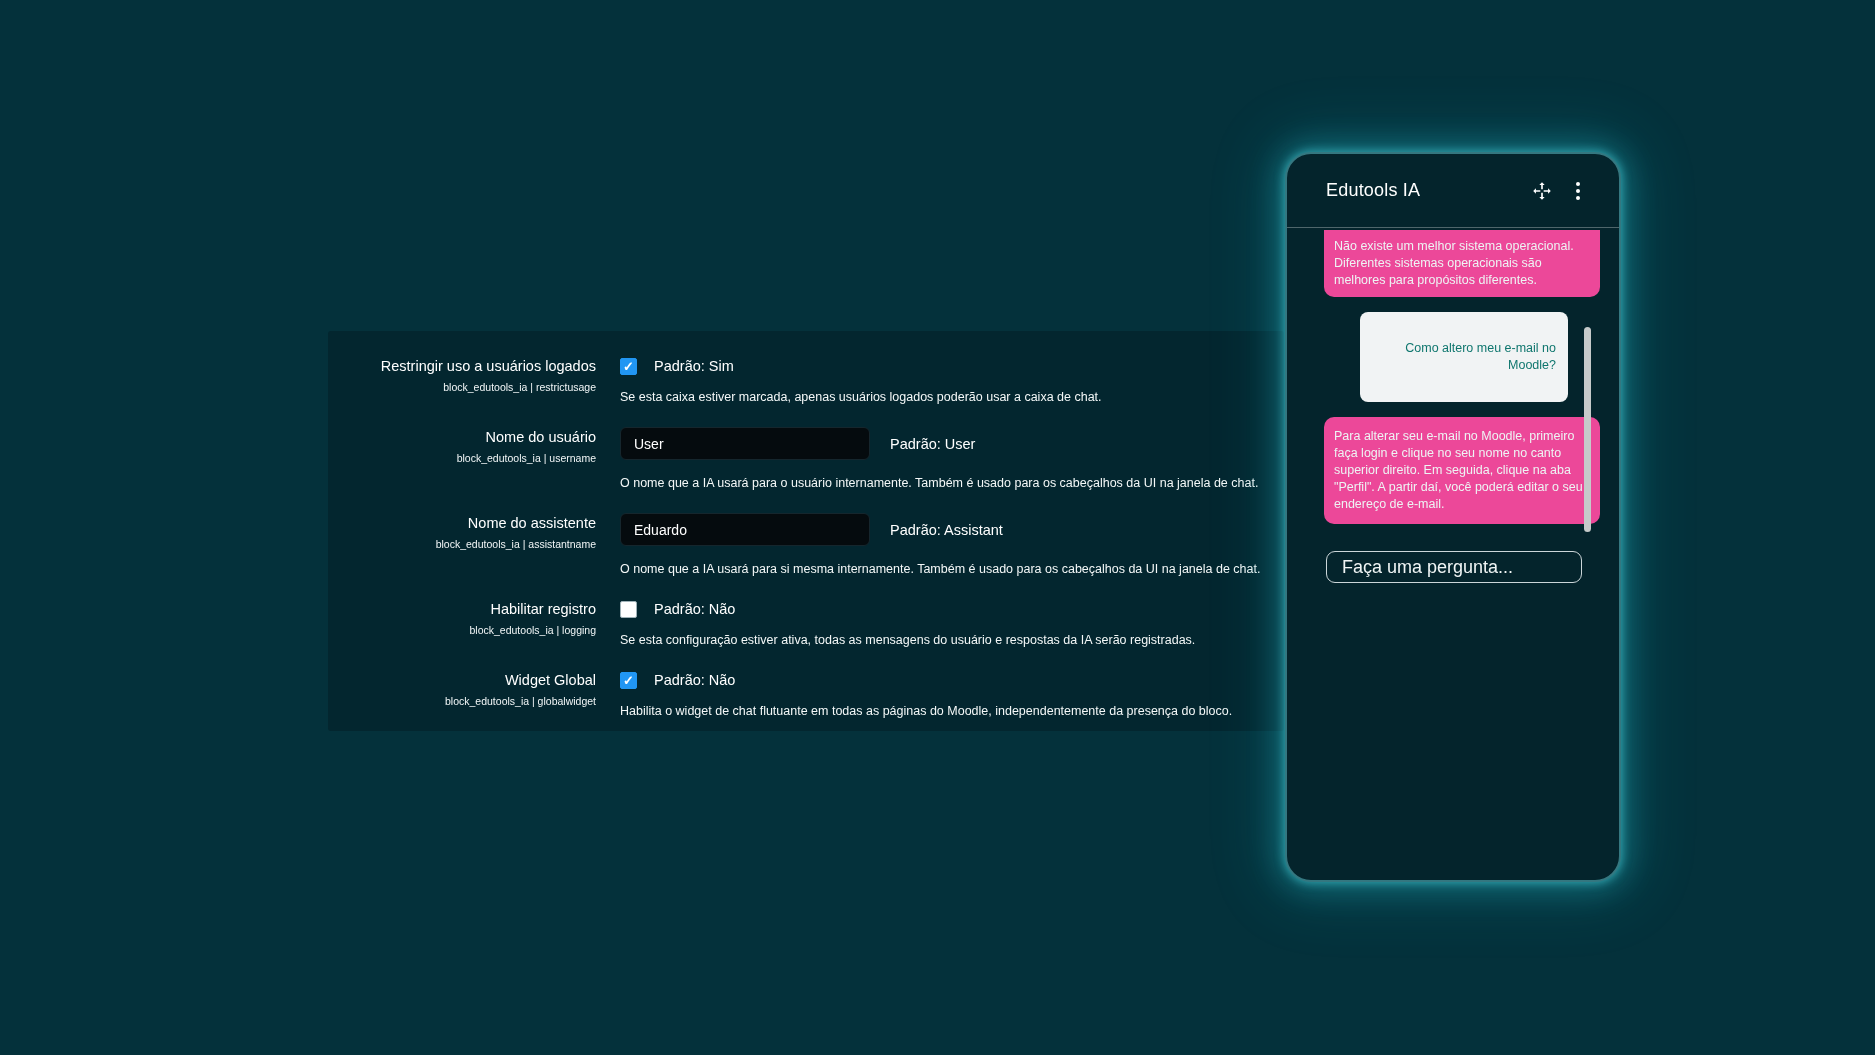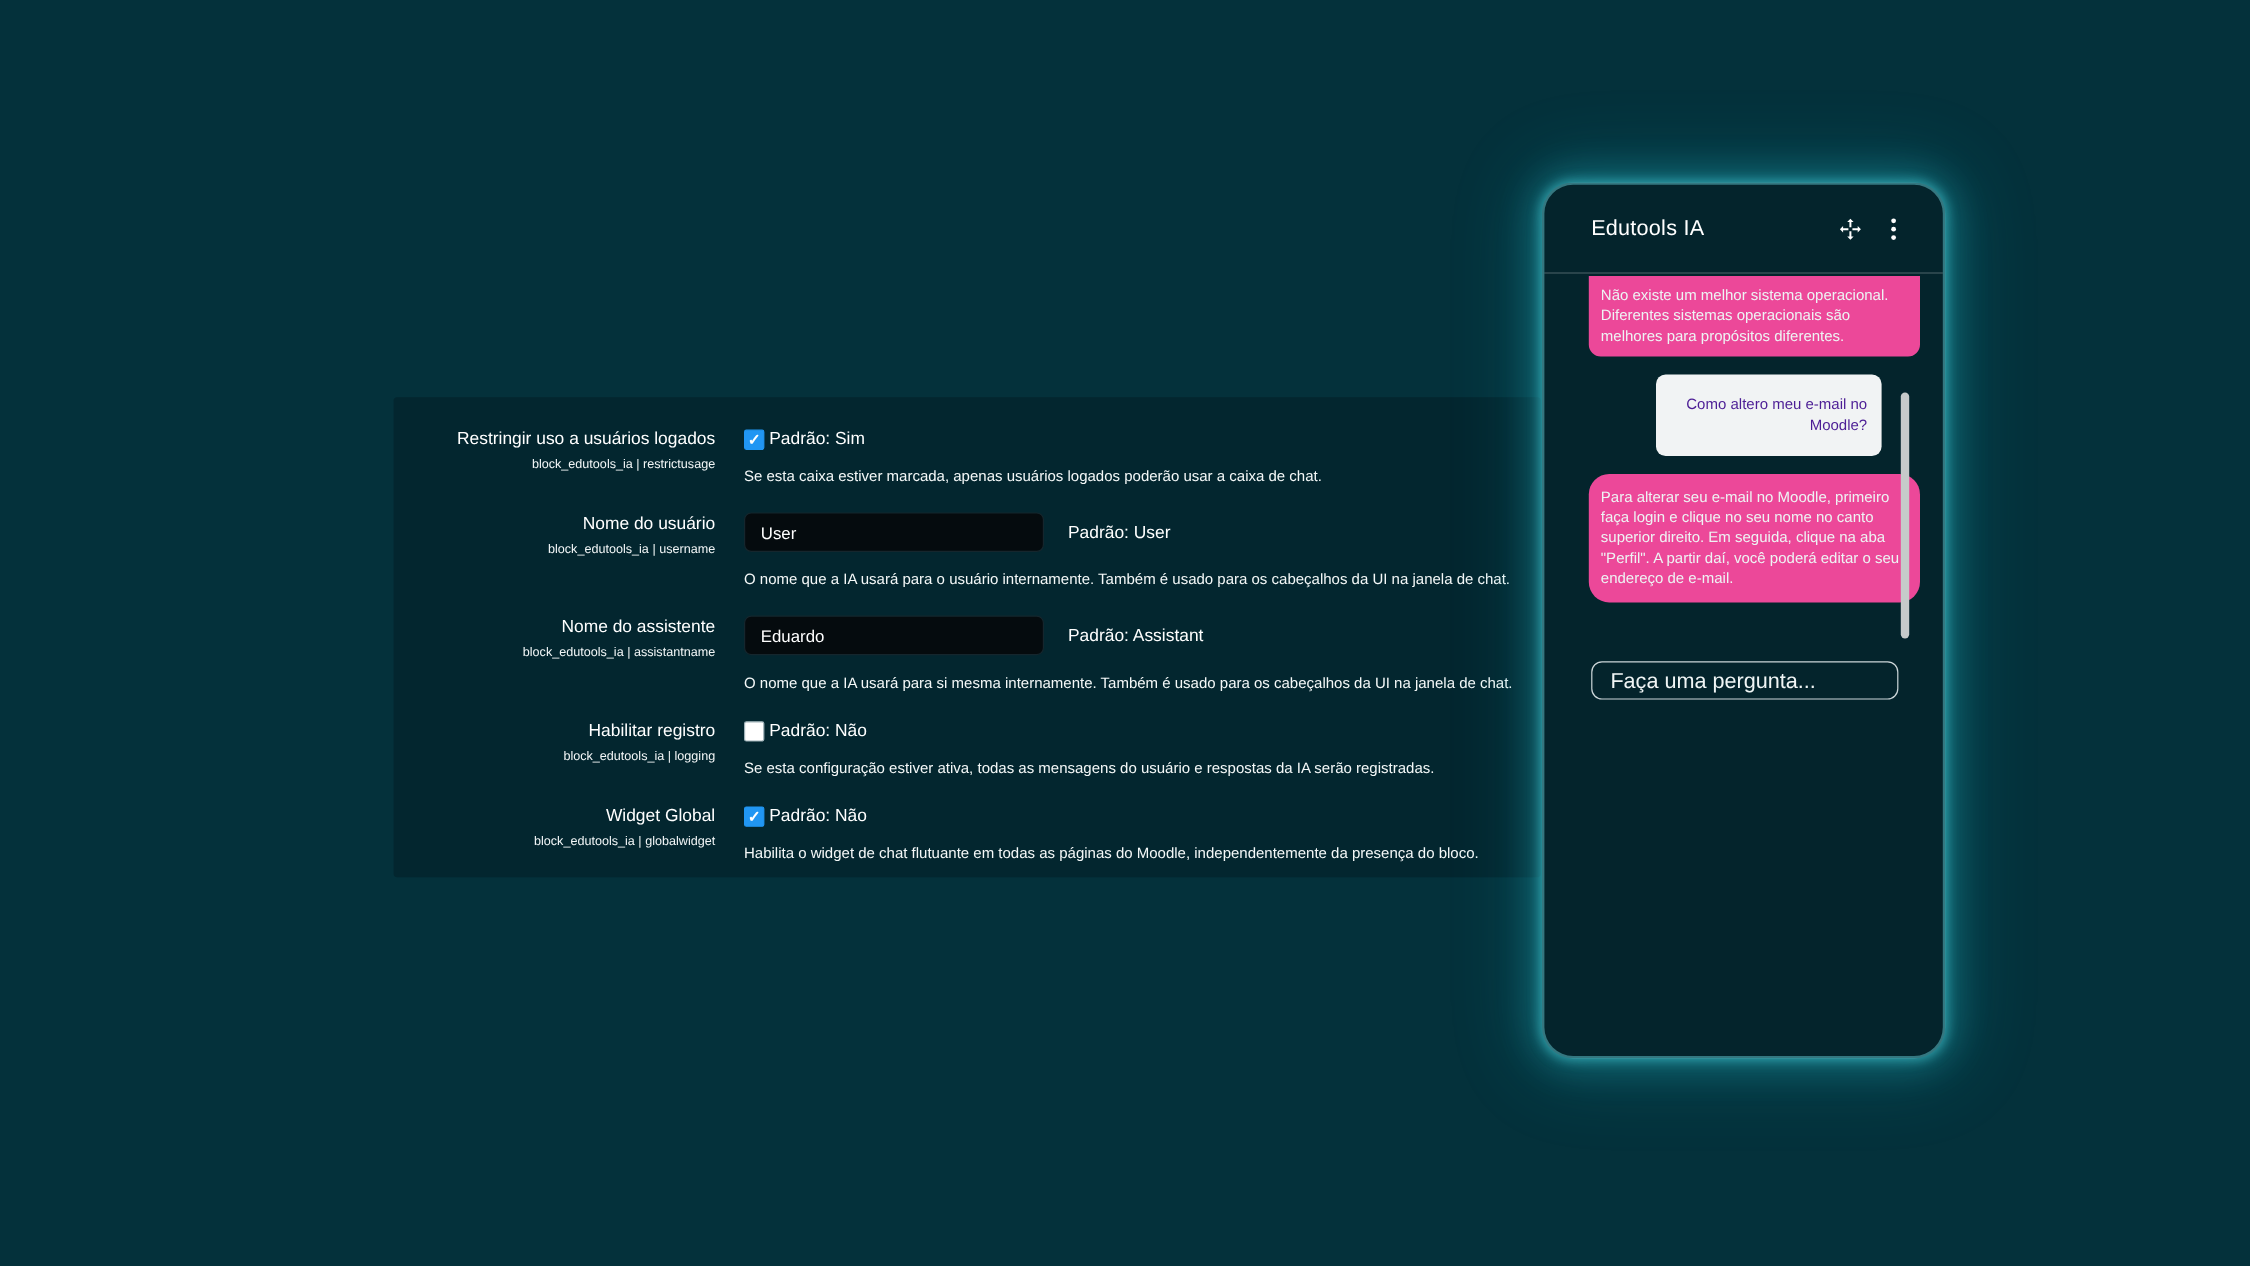--- a/index.html
+++ b/index.html
@@ -23,21 +23,21 @@
   .setting-row {
     display:grid;
     grid-template-columns:250px 1fr;
     column-gap:24px;
     margin-bottom:22px;
   }
   .row-label { text-align:right; padding-top:1px; }
   .row-label .label-title { font-size:14.5px; color:#ffffff; line-height:19px; }
   .row-label .label-plugin { font-size:10.5px; color:#f2f6f7; margin-top:5px; }
 
-  .check-line { display:flex; align-items:center; gap:4px; height:20px;text-align:right; }
+  .check-line { display:flex; align-items:center; gap:17px; height:20px;text-align:right; }
   .checkbox {
     width:17px; height:17px; border-radius:2px;
     background:#ffffff; border:1px solid #9fb2b8;
     display:inline-flex; align-items:center; justify-content:center;
     flex:0 0 auto; cursor:pointer;
   }
   .checkbox.checked { background:#2196f3; border-color:#2196f3; }
   .checkbox.checked::after {
     content:"\2713"; color:#ffffff; font-size:13px; font-weight:bold; line-height:1;
   }
@@ -89,29 +89,29 @@
     width:276px;
     border-radius:10px;
     padding:11px 10px;
   }
   .bubble-assistant.clipped-top {
     margin-top:2px;
     border-radius:0 0 10px 10px;
     padding-top:8px; padding-bottom:8px;
   }
   .bubble-user {
-    background:#f1f3f4; color:#4c1d95;
-    width:188px;
+    background:#f1f3f4; color:#0f766e;
+    width:208px;
     border-radius:8px;
-    padding:17px 12px;
+    padding:28px 12px;
     margin-left:auto;
     text-align:right;
     margin-top:15px;
   }
-  .bubble-assistant.second { margin-top:15px;border-radius:17px; }
+  .bubble-assistant.second { margin-top:15px; }
 
   .chat-scrollbar {
     position:absolute; left:297px; top:173px;
     width:7px; height:205px;
     background:#c6caca; border-radius:4px;
     cursor:pointer;
   }
 
   .chat-input {
     position:absolute; left:39px; top:397px;

